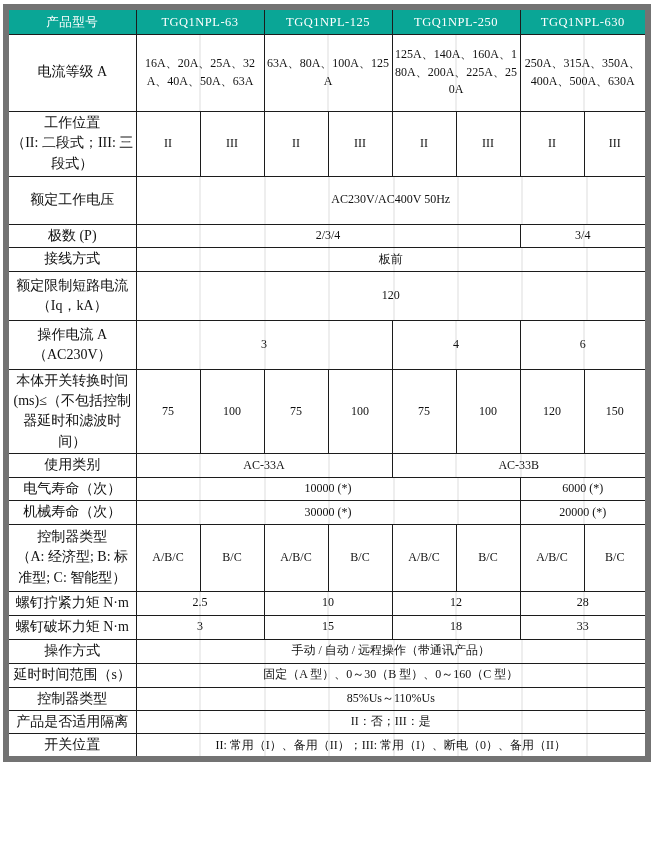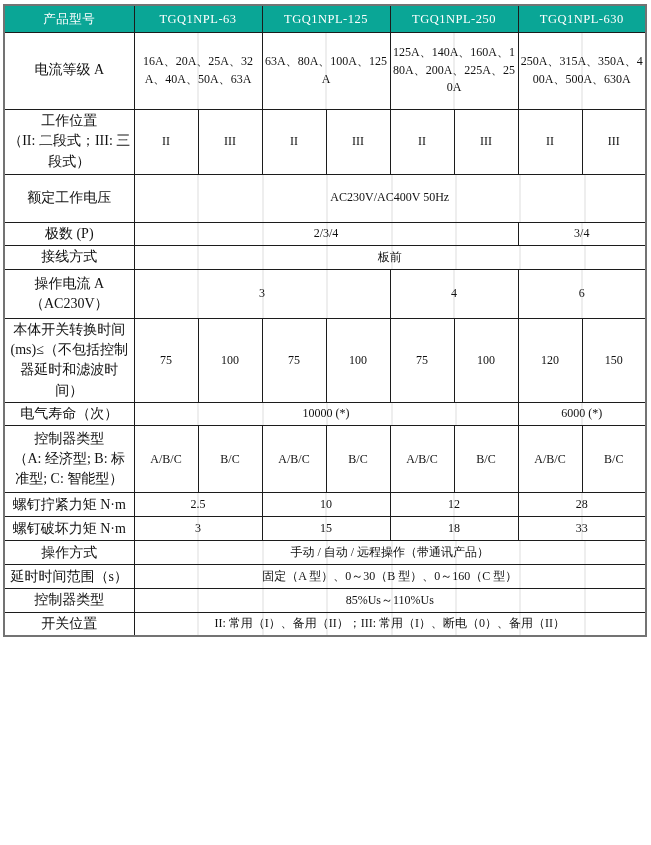--- a/index.html
+++ b/index.html
@@ -4,21 +4,21 @@
 <style>
   html,body{margin:0;padding:0;background:#ffffff;}
   .page{
     width:651px;height:845px;position:relative;background:#ffffff;
     font-family:"Liberation Serif","DejaVu Serif",serif;
     box-sizing:border-box;
   }
   table.spec{
     border-collapse:collapse;table-layout:fixed;
     width:644px;margin:4px 0 0 3px;
-    border:2px solid #737373;
+    border:6px solid #737373;
   }
   col.c-label{width:130px;}
   col.c-sub{width:64px;}
   th,td{
     border:1px solid #1c1c1c;
     font-size:12px;line-height:1.45;
     text-align:center;vertical-align:middle;
     padding:1px 2px;overflow:hidden;
     color:#111;font-weight:normal;
     word-break:break-all;
@@ -99,20 +99,27 @@
       <td colspan="2" class="merged">3/4</td>
     </tr>
 
     <tr style="height:24px">
       <td class="lbl">
             <div>接线方式</div>
           </td>
       <td colspan="8" class="merged">板前</td>
     </tr>
 
+    <tr style="height:49px">
+      <td class="lbl">
+        <div>额定限制短路电流</div>
+        <div>（Iq，kA）</div>
+      </td>
+      <td colspan="8" class="merged">120</td>
+    </tr>
 
     <tr style="height:49px">
       <td class="lbl">
         <div>操作电流 A</div>
         <div>（AC230V）</div>
       </td>
       <td colspan="4" class="merged">3</td>
       <td colspan="2" class="merged">4</td>
       <td colspan="2" class="merged">6</td>
     </tr>
@@ -125,29 +132,43 @@
       <td>75</td>
       <td>100</td>
       <td>75</td>
       <td>100</td>
       <td>75</td>
       <td>100</td>
       <td>120</td>
       <td>150</td>
     </tr>
 
+    <tr style="height:24px">
+      <td class="lbl">
+            <div>使用类别</div>
+          </td>
+      <td colspan="4" class="merged">AC-33A</td>
+      <td colspan="4" class="merged">AC-33B</td>
+    </tr>
 
     <tr style="height:22px">
       <td class="lbl">
             <div>电气寿命（次）</div>
           </td>
       <td colspan="6" class="merged">10000 (*)</td>
       <td colspan="2" class="merged">6000 (*)</td>
     </tr>
 
+    <tr style="height:22px">
+      <td class="lbl">
+            <div>机械寿命（次）</div>
+          </td>
+      <td colspan="6" class="merged">30000 (*)</td>
+      <td colspan="2" class="merged">20000 (*)</td>
+    </tr>
 
     <tr style="height:67px">
       <td class="lbl">
         <div>控制器类型</div>
         <div>（A: 经济型; B: 标准型; C: 智能型）</div>
       </td>
       <td>A/B/C</td>
       <td>B/C</td>
       <td>A/B/C</td>
       <td>B/C</td>
@@ -193,20 +214,26 @@
 
 
     <tr style="height:23px">
       <td class="lbl">
             <div>控制器类型</div>
           </td>
       <td colspan="8" class="merged">85%Us～110%Us</td>
     </tr>
 
 
+    <tr style="height:22px">
+      <td class="lbl">
+            <div>产品是否适用隔离</div>
+          </td>
+      <td colspan="8" class="merged">II：否；III：是</td>
+    </tr>
 
     <tr style="height:22px">
       <td class="lbl">
             <div>开关位置</div>
           </td>
       <td colspan="8" class="merged">II: 常用（I）、备用（II）；III: 常用（I）、断电（0）、备用（II）</td>
     </tr>
   </tbody>
     </table>
 

